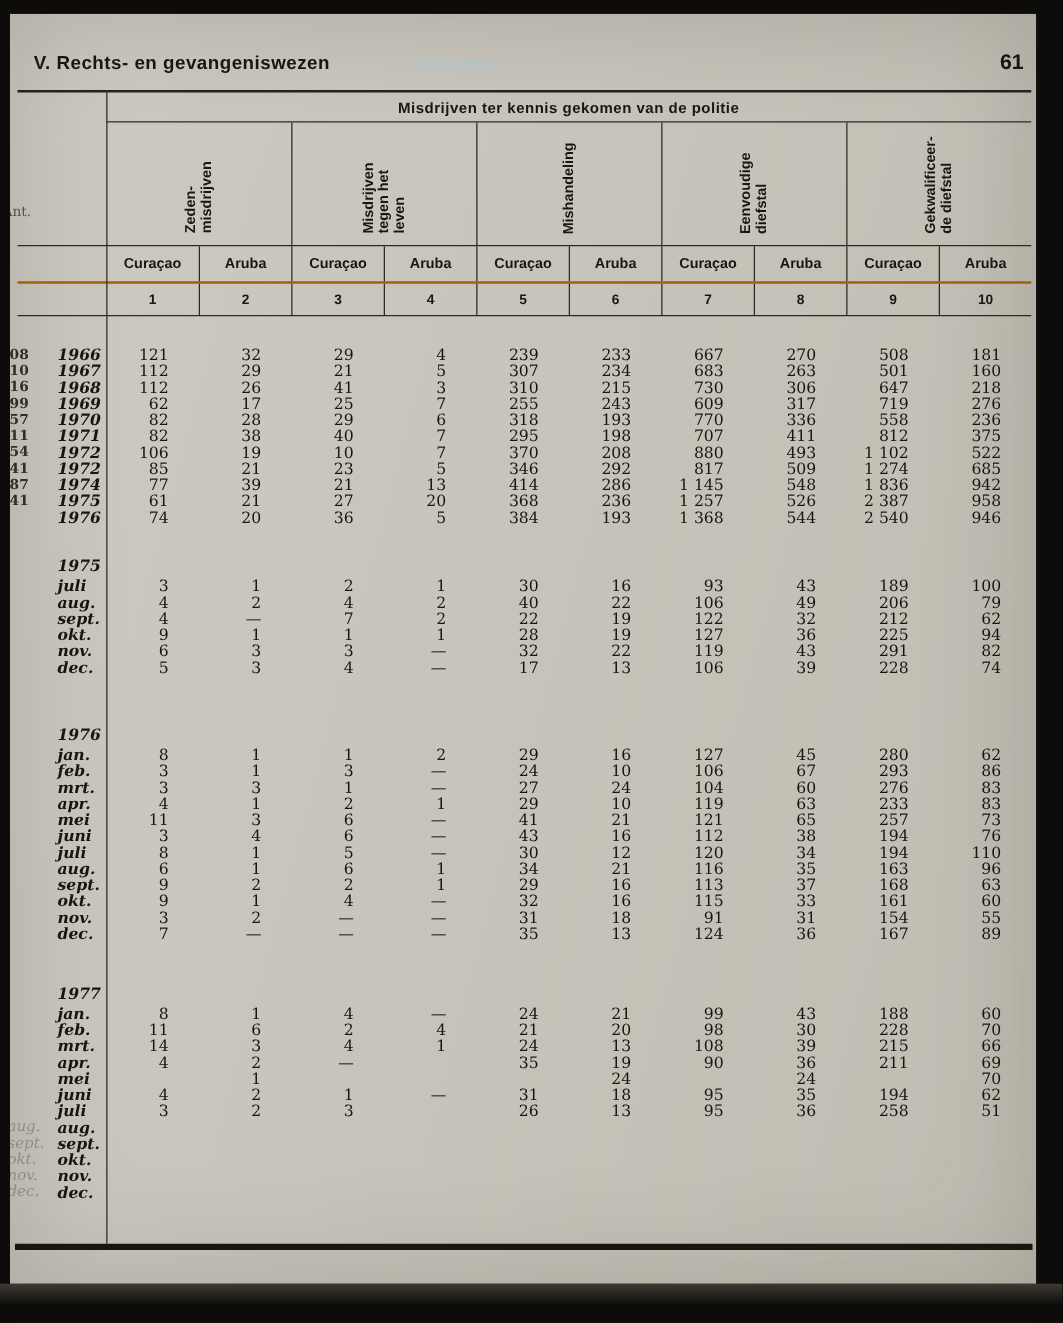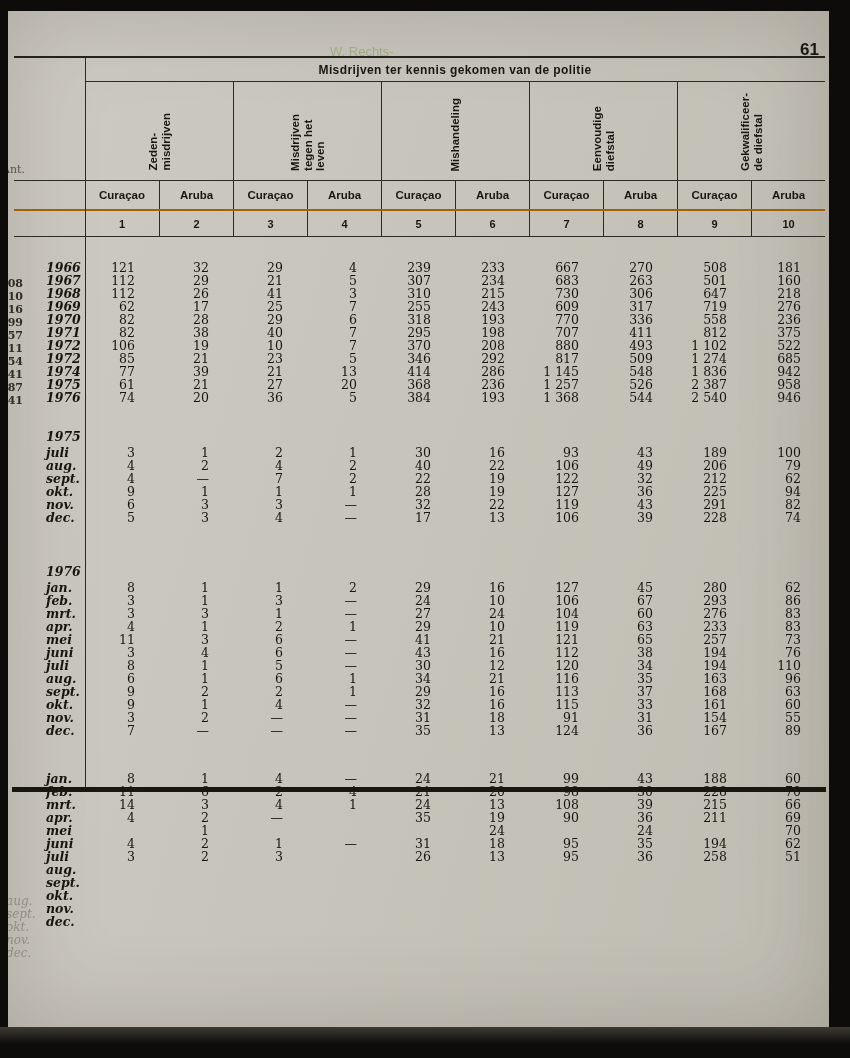--- a/index.html
+++ b/index.html
@@ -17,35 +17,35 @@
   .bar-left   { left:0; top:0; width:8px; height:1058px; }
   .bar-right  { left:829px; top:0; width:21px; height:1058px; }
   .bar-bottom { left:0; top:1027px; width:850px; height:31px;
                 background:linear-gradient(#3d3a33,#0d0c0a 55%); }
 
   .chapter { position:absolute; left:27px; top:42px; z-index:2;
              font-size:15px; font-weight:bold; letter-spacing:.4px; color:#181611; }
   .pageno  { position:absolute; left:800px; top:40px; z-index:2;
              font-size:17px; font-weight:bold; color:#181611; }
   .bleed-top { position:absolute; left:330px; top:44px; z-index:1;
-               font-size:13px; font-weight:normal; color:#4d7c0f; opacity:.3; }
+               font-size:13px; font-weight:bold; color:#7dd3fc; opacity:.3; }
   .ant { position:absolute; left:2px; top:163px; z-index:2; font-size:11px;
          color:#3c3930; opacity:.8; font-family:"DejaVu Serif", serif; }
 
   .margin-nums { position:absolute; left:0; top:277px; z-index:2;
                  font-family:"DejaVu Serif", serif; font-weight:bold;
                  font-size:11px; color:#302d26; }
   .mnum { height:13px; line-height:13px; }
 
   .ghost-months { position:absolute; left:6px; top:895px; z-index:1;
                   font-family:"DejaVu Serif", serif; font-style:italic;
                   font-size:12px; color:#46423a; opacity:.38; }
   .gmonth { height:13px; line-height:13px; }
 
-  .table { position:absolute; left:14px; top:56px; width:811px; height:736px;
+  .table { position:absolute; left:14px; top:72px; width:811px; height:928px;
            border-top:2px solid #23221d; z-index:2; }
   .table::before { content:""; position:absolute; left:71px; top:0; bottom:5px;
                    width:1px; background:#2c2a24; }
   .table::after  { content:""; position:absolute; left:-2px; right:-1px; bottom:0;
                    height:5px; background:#17160f; }
 
   .hdr-a { margin-left:71px; height:24px; border-bottom:1px solid #2c2a24;
            display:flex; align-items:center; justify-content:center;
            font-size:12px; font-weight:bold; letter-spacing:.4px; color:#191711; }
   .hdr-b { display:grid; grid-template-columns:71px repeat(5,148px); height:99px;
@@ -73,20 +73,21 @@
   .s1 { margin-top:26px; }
   .s2 { margin-top:41px; }
   .s3 { margin-top:35px; }
 </style>
 </head>
 <body>
 
 <div id="page">
   <div class="paper"></div>
 
+  <div class="chapter">V.  Rechts- en gevangeniswezen</div>
   <div class="pageno">61</div>
   <div class="bleed-top">W.  Rechts-</div>
   <div class="ant">Ant.</div>
   <div class="margin-nums">
       <div class="mnum">308</div>
       <div class="mnum">910</div>
       <div class="mnum">716</div>
       <div class="mnum">099</div>
       <div class="mnum">057</div>
       <div class="mnum">711</div>
@@ -538,20 +539,23 @@
             <div class="num">—</div>
             <div class="num">35</div>
             <div class="num">13</div>
             <div class="num">124</div>
             <div class="num">36</div>
             <div class="num">167</div>
             <div class="num">89</div>
           </div>
         </div>
         <div class="section s3">
+          <div class="row labelrow">
+            <div class="stub">1977</div>
+          </div>
           <div class="row">
             <div class="stub">jan.</div>
             <div class="num">8</div>
             <div class="num">1</div>
             <div class="num">4</div>
             <div class="num">—</div>
             <div class="num">24</div>
             <div class="num">21</div>
             <div class="num">99</div>
             <div class="num">43</div>

